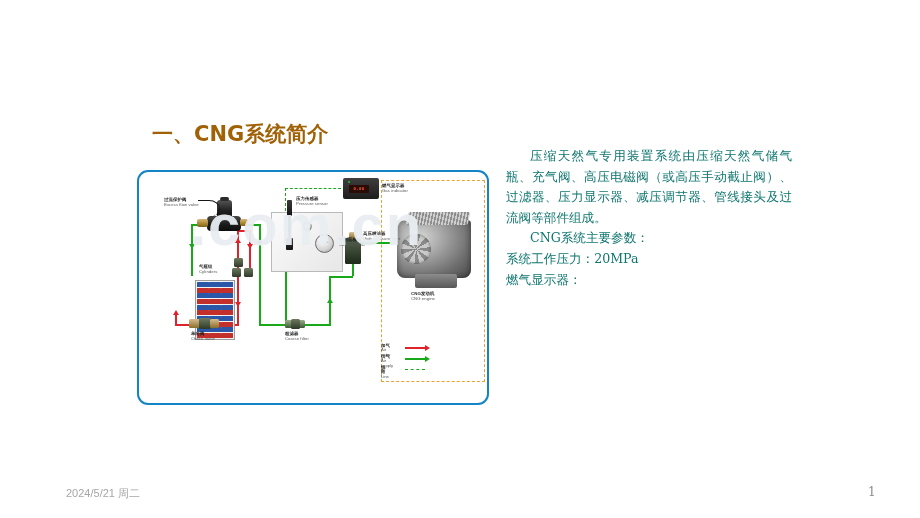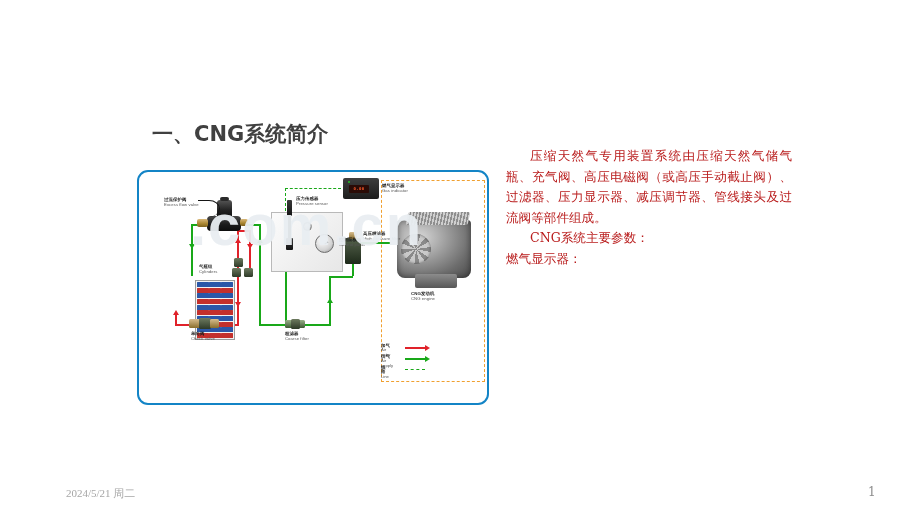--- a/index.html
+++ b/index.html
@@ -39,21 +39,21 @@
     font-size:31px;font-weight:700;
     color:#101010;
     letter-spacing:1px;
     z-index:10;
   }
   .subtitle{
     position:absolute;
     left:152px;top:120px;
     font-family:"DejaVu Sans", sans-serif;
     font-size:21px;font-weight:700;
-    color:#404040;
+    color:#a16207;
     letter-spacing:0px;
     z-index:10;
   }
 
   
   .diagram{
     position:absolute;
     left:137px;top:170px;
     width:352px;height:235px;
     background:#ffffff;
@@ -248,33 +248,33 @@
   .lg-line.dash{height:0;border-top:1.5px dashed #19a819;background:none;}
   .lg-arrow{position:absolute;left:44px;top:.6px;width:0;height:0;
     border-top:3px solid transparent;border-bottom:3px solid transparent;}
 
   
   .body-text{
     position:absolute;
     left:506px;top:146px;width:286px;
     font-family:"DejaVu Serif", serif;
     font-size:12.6px;
-    color:#b91c1c;
+    color:#0f766e;
     line-height:20.6px;
     z-index:10;
     text-align:justify;
   }
   .body-text p{margin:0;}
   .indent{text-indent:24px;}
   .param{margin-left:12px;}
 
   
   .footer-date{
     position:absolute;left:66px;top:486px;
-    font-family:Liberation Serif, serif;
+    font-family:Liberation Sans, sans-serif;
     font-size:11px;color:#a6a6a6;
     z-index:10;
   }
   .footer-page{
     position:absolute;left:868px;top:485px;
     font-family:"DejaVu Serif", serif;
     font-size:12px;color:#8c8c8c;
     z-index:10;
   }
 </style>
@@ -466,19 +466,20 @@
           <div class="lg-line dash"></div>
         </div>
       </div>
 
     </div>
   </div>
 
   <div class="body-text">
     <p class="indent">压缩天然气专用装置系统由压缩天然气储气瓶、充气阀、高压电磁阀（或高压手动截止阀）、过滤器、压力显示器、减压调节器、管线接头及过流阀等部件组成。</p>
     <p class="indent">CNG系统主要参数：</p>
+    <p class="param">系统工作压力：20MPa</p>
     <p class="param">燃气显示器：</p>
   </div>
 
   <div class="footer-date">2024/5/21  周二</div>
   <div class="footer-page">1</div>
 
 </div>
 
 </body></html>

